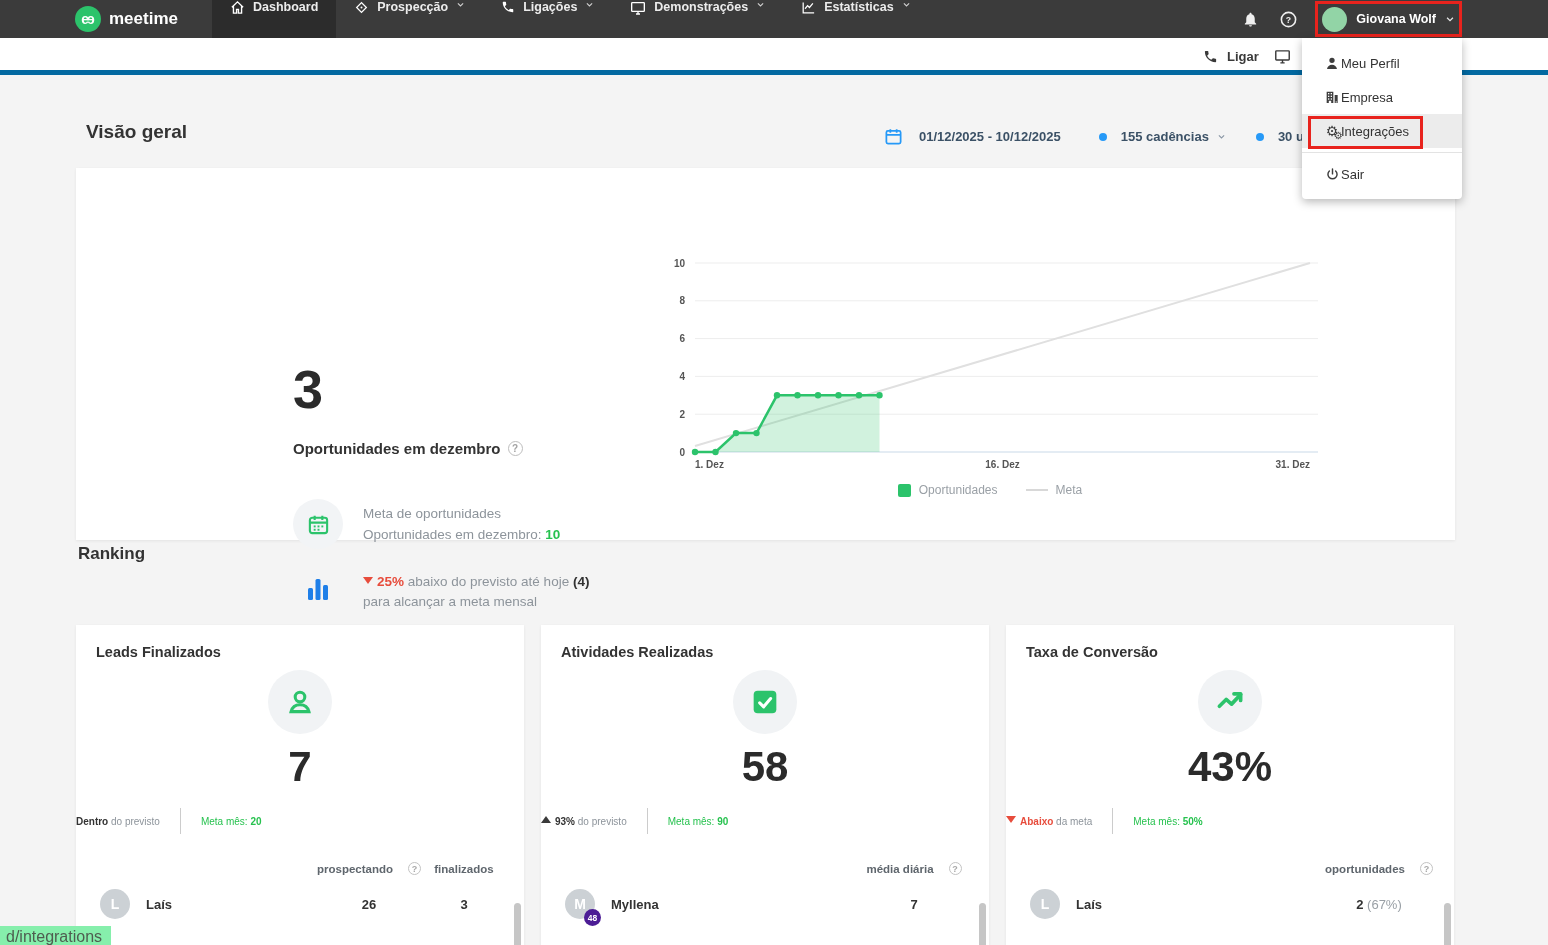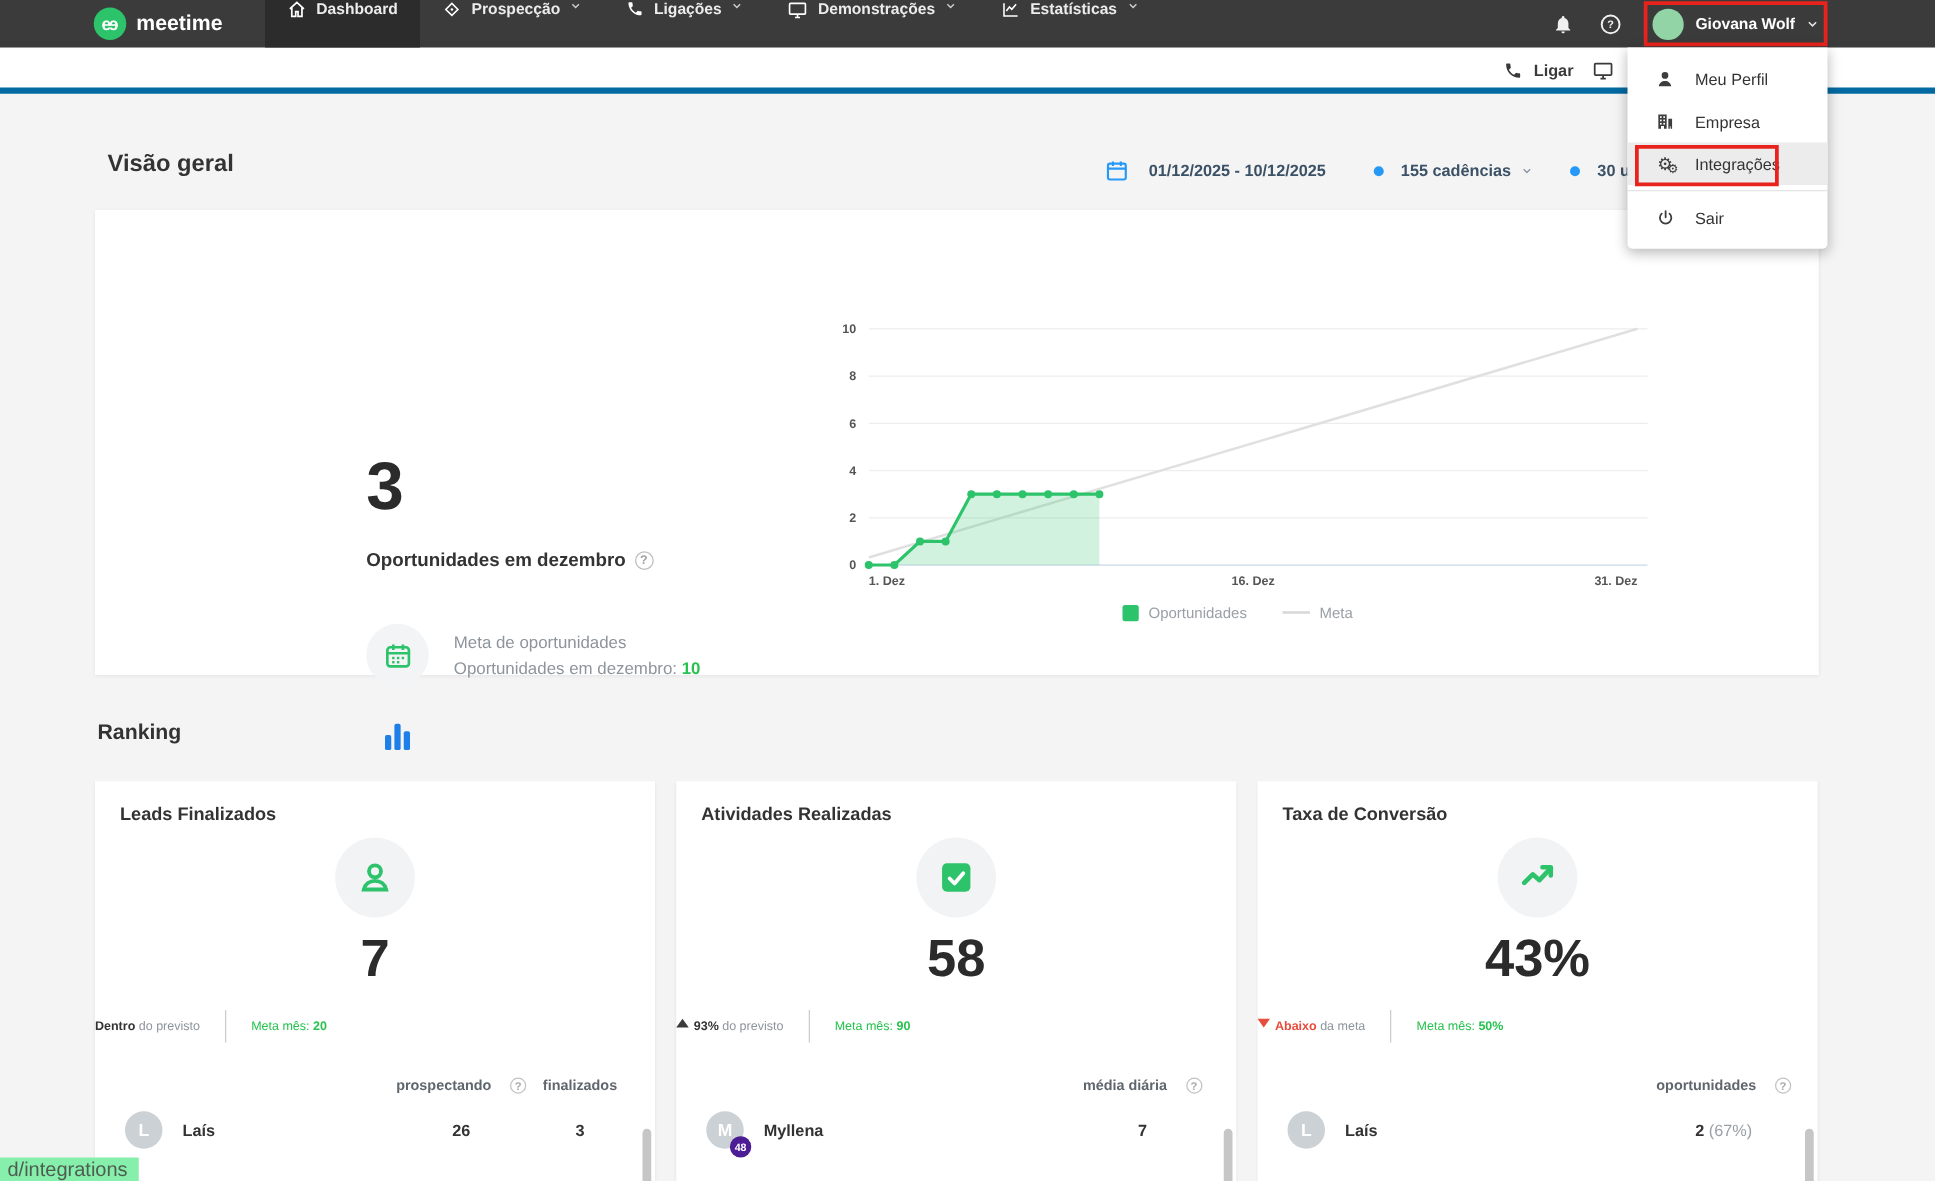--- a/index.html
+++ b/index.html
@@ -21,21 +21,21 @@
   .user-box{display:flex;align-items:center;gap:9px;height:30px;padding:0 4px;outline:3px solid #e8231d;cursor:pointer}
   .avatar-sm{width:25px;height:25px;border-radius:50%;background:#92d4a6}
   .user-name{color:#fff;font-size:12.5px;font-weight:bold;white-space:nowrap}
 
   
   .toolbar{position:absolute;top:38px;left:0;right:0;height:37px;background:#fff;border-bottom:5px solid #0369a1;z-index:10}
   .toolbar-item{position:absolute;top:0;height:36px;display:flex;align-items:center;gap:9px;font-size:13px;font-weight:bold;color:#3a3a3a;cursor:pointer}
 
   
   .dropdown{position:absolute;left:1302px;top:38px;width:160px;background:#fff;z-index:50;box-shadow:0 3px 10px rgba(0,0,0,.28);border-radius:0 0 4px 4px;padding:8px 0}
-  .dd-item{display:flex;align-items:center;gap:15px;height:34px;padding:0 21px;font-size:13px;color:#333;cursor:pointer}
+  .dd-item{display:flex;align-items:center;height:34px;padding:0 21px;font-size:13px;color:#333;cursor:pointer}
   .dd-item .ic{width:18px;display:flex;justify-content:center;align-items:center;color:#3d3d3d}
   .dd-item.highlight{background:#ececec}
   .dd-divider{height:1px;background:#e3e3e3;margin:4px 0}
   .gears{position:relative;display:inline-block;line-height:1;color:#3d3d3d}
   .gears .g1{font-size:14px}
   .gears .g2{font-size:10px;position:absolute;left:8px;top:7px}
   .anno-box{position:absolute;border:3px solid #e8231d;z-index:55;pointer-events:none}
   .anno-integracoes{left:6px;top:78px;width:115px;height:33px}
 
   
@@ -62,21 +62,21 @@
   .tri{display:inline-block;width:0;height:0;vertical-align:2px;margin-right:4px}
   .tri-down-red{border-left:5px solid transparent;border-right:5px solid transparent;border-top:7px solid #e74c3c}
   .tri-up-dark{border-left:5px solid transparent;border-right:5px solid transparent;border-bottom:7px solid #3a3a3a}
   .chart{position:absolute;left:584px;top:80px;width:660px;height:225px}
   .legend{position:absolute;left:584px;top:315px;width:660px;display:flex;justify-content:center;align-items:center;gap:28px;font-size:12px;color:#9aa0a6}
   .legend-item{display:flex;align-items:center;gap:8px}
   .sw-green{width:13px;height:13px;background:#2cc36b;border-radius:2px}
   .sw-meta{width:22px;height:2px;background:#d8d8d8}
 
   
-  .ranking-title{position:absolute;left:78px;top:576px;font-size:17px;font-weight:bold;color:#333}
+  .ranking-title{position:absolute;left:78px;top:544px;font-size:17px;font-weight:bold;color:#333}
   .card{position:absolute;top:625px;width:448px;height:400px;background:#fff;box-shadow:0 1px 3px rgba(0,0,0,.07)}
   .card1{left:76px}.card2{left:541px}.card3{left:1006px}
   .card-title{padding:19px 20px 0;font-size:14.5px;font-weight:bold;color:#333}
   .card-icon{width:64px;height:64px;border-radius:50%;background:#f1f3f5;margin:10px auto 0;display:flex;align-items:center;justify-content:center}
   .card-value{text-align:center;font-size:42px;font-weight:bold;color:#2b2b2b;margin-top:12px;line-height:1}
   .card-status{display:flex;justify-content:flex-start;align-items:center;margin-top:20px;font-size:10px;color:#8d949b}
   .vdiv{width:1px;height:26px;background:#ccc;margin:0 20px}
   .meta-green{color:#27c24f}
   .card-cols{display:flex;justify-content:flex-end;padding-right:20px;margin-top:28px;font-size:11.5px;font-weight:bold;color:#5f666d}
   .col{width:110px;text-align:center;display:flex;justify-content:center;align-items:center;gap:15px}
@@ -314,20 +314,24 @@
   </div>
   <div class="pace-row">
     <div class="pace-icon">
       <svg width="24" height="26" viewBox="0 0 24 26">
           <g fill="#1f7fe8">
             <rect x="2" y="12" width="5" height="12" rx="1.5"></rect>
             <rect x="9.5" y="3" width="5" height="21" rx="1.5"></rect>
             <rect x="17" y="9" width="5" height="15" rx="1.5"></rect>
           </g>
         </svg>
+    </div>
+    <div class="pace-text">
+      <div><span class="tri tri-down-red"></span><span class="red-b">25%</span><span> abaixo do previsto até hoje </span><span class="dark-b">(4)</span></div>
+      <div>para alcançar a meta mensal</div>
     </div>
   </div>
   <div class="chart">
       <svg width="660" height="225">
         <line x1="35" x2="658" y1="204" y2="204" stroke="#c9d9e8" stroke-width="1"></line>
         <text x="25" y="207.5" text-anchor="end" font-size="10" font-weight="bold" fill="#555">0</text>
         <line x1="35" x2="658" y1="166.20000000000002" y2="166.20000000000002" stroke="#ededed" stroke-width="1"></line>
         <text x="25" y="169.70000000000002" text-anchor="end" font-size="10" font-weight="bold" fill="#555">2</text>
         <line x1="35" x2="658" y1="128.39999999999998" y2="128.39999999999998" stroke="#ededed" stroke-width="1"></line>
         <text x="25" y="131.89999999999998" text-anchor="end" font-size="10" font-weight="bold" fill="#555">4</text>

